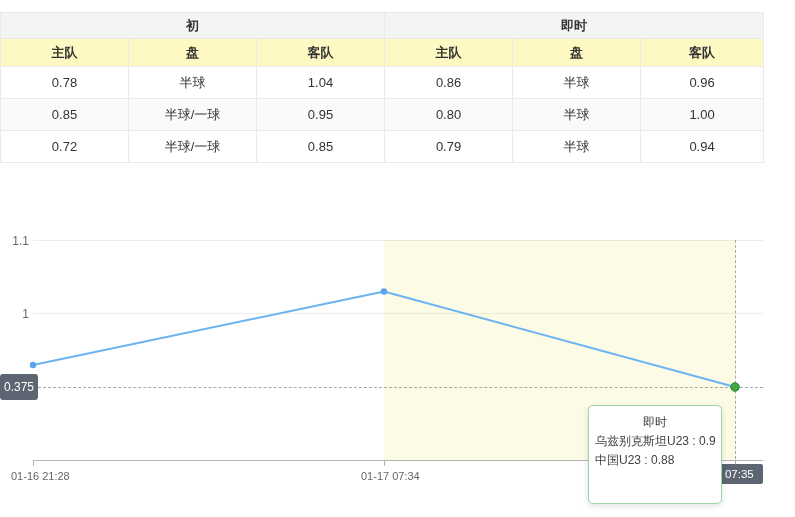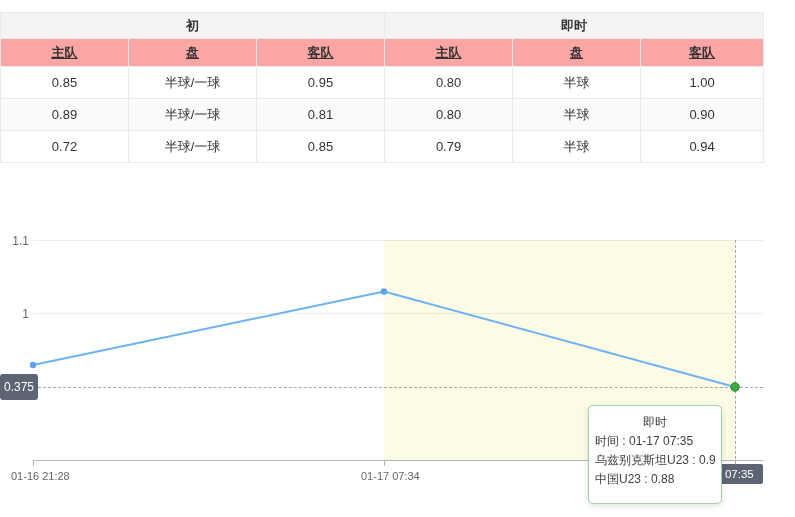--- a/index.html
+++ b/index.html
@@ -6,21 +6,21 @@
   html,body { width:795px; height:517px; background:#fff; overflow:hidden;
               font-family:"Liberation Sans","DejaVu Sans",sans-serif; }
   body { position:relative; }
 
   
   table.odds { position:absolute; top:12px; left:0; width:763px;
                border-collapse:collapse; table-layout:fixed; }
   table.odds th, table.odds td { border:1px solid #e9e9e9; text-align:center;
                font-size:13px; color:#333; }
   table.odds thead tr.grp th { height:26px; background:#f4f4f4; font-weight:bold; }
-  table.odds thead tr.cols th { height:28px; background:#fca5a5; font-weight:bold;text-decoration:underline; }
+  table.odds thead tr.cols th { height:28px; background:#fef9c3; font-weight:bold; }
   table.odds tbody td { height:32px; background:#fff; }
   table.odds tbody tr:nth-child(even) td { background:#fafafa; }
 
   
   .chart { position:absolute; left:0; top:228px; width:795px; height:289px;border-radius:27px; }
   .chart * { position:absolute; }
 
   .region { left:384px; top:12px; width:351px; height:220px; background:#fbfbe6; }
   .gridline { left:33px; width:730px; height:1px; background:rgba(0,0,0,0.07); }
   .axis-x { left:33px; top:232px; width:730px; height:1px; background:#b3b3b3; }
@@ -71,34 +71,34 @@
       <th>主队</th>
       <th>盘</th>
       <th>客队</th>
       <th>主队</th>
       <th>盘</th>
       <th>客队</th>
     </tr>
   </thead>
   <tbody>
     <tr>
+      <td>0.78</td>
+      <td>半球</td>
+      <td>1.04</td>
+      <td>0.86</td>
+      <td>半球</td>
+      <td>0.96</td>
+    </tr>
+    <tr>
       <td>0.85</td>
       <td>半球/一球</td>
       <td>0.95</td>
       <td>0.80</td>
       <td>半球</td>
       <td>1.00</td>
-    </tr>
-    <tr>
-      <td>0.89</td>
-      <td>半球/一球</td>
-      <td>0.81</td>
-      <td>0.80</td>
-      <td>半球</td>
-      <td>0.90</td>
     </tr>
     <tr>
       <td>0.72</td>
       <td>半球/一球</td>
       <td>0.85</td>
       <td>0.79</td>
       <td>半球</td>
       <td>0.94</td>
     </tr>
   </tbody>
@@ -128,18 +128,17 @@
   </svg>
 
   <div class="xlab" style="left:3px;top:242px">01-16 21:28</div>
   <div class="xlab" style="left:353px;top:242px;width:64px;text-align:center">01-17 07:34</div>
 
   <div class="badge y">0.375</div>
   <div class="badge x">01-17 07:35</div>
 
   <div class="tooltip">
     <div class="tt-title">即时</div>
-    <div class="tt-line">时间 : 01-17 07:35</div>
     <div class="tt-line">乌兹别克斯坦U23 : 0.9</div>
     <div class="tt-line">中国U23 : 0.88</div>
   </div>
 
 </div>
 
 </body></html>

